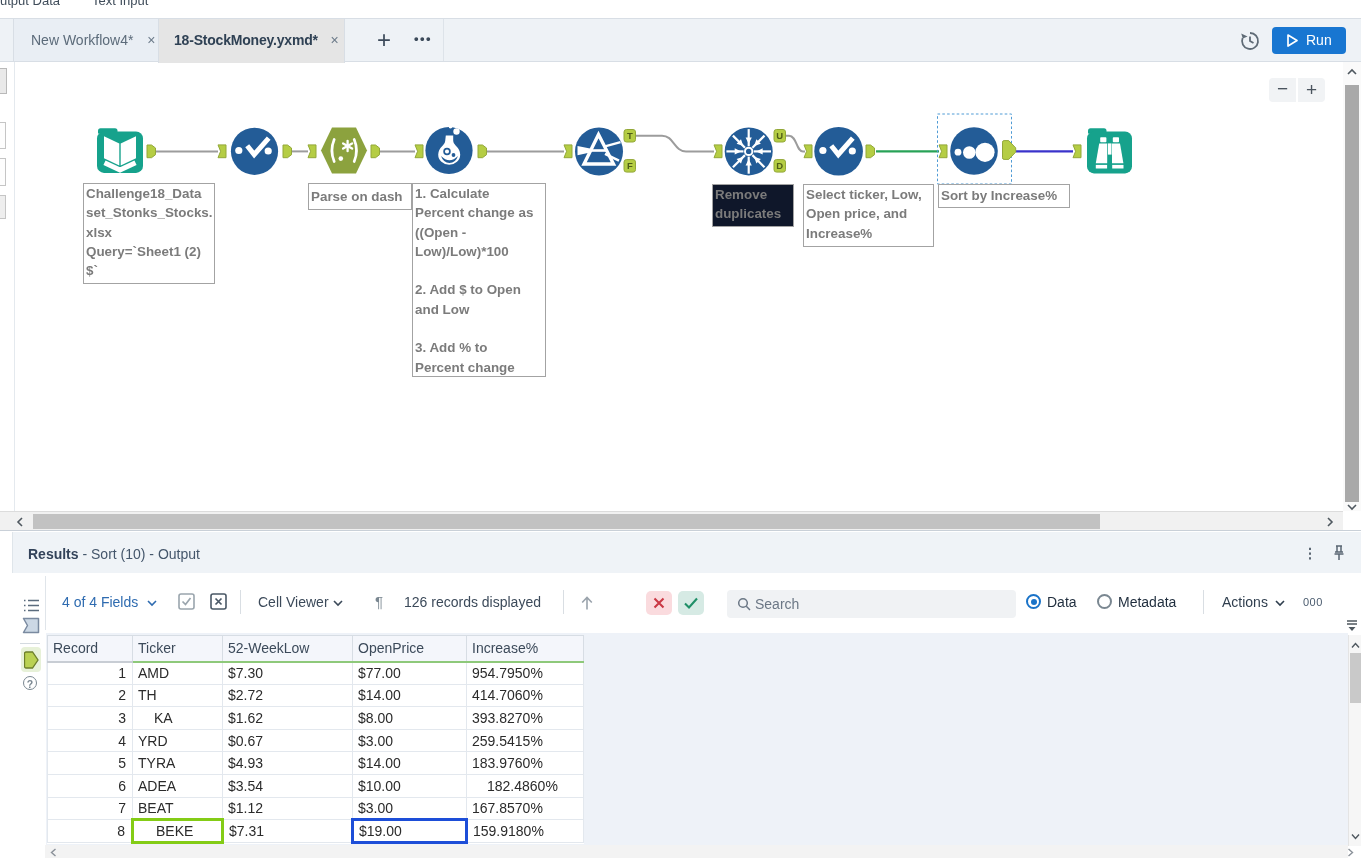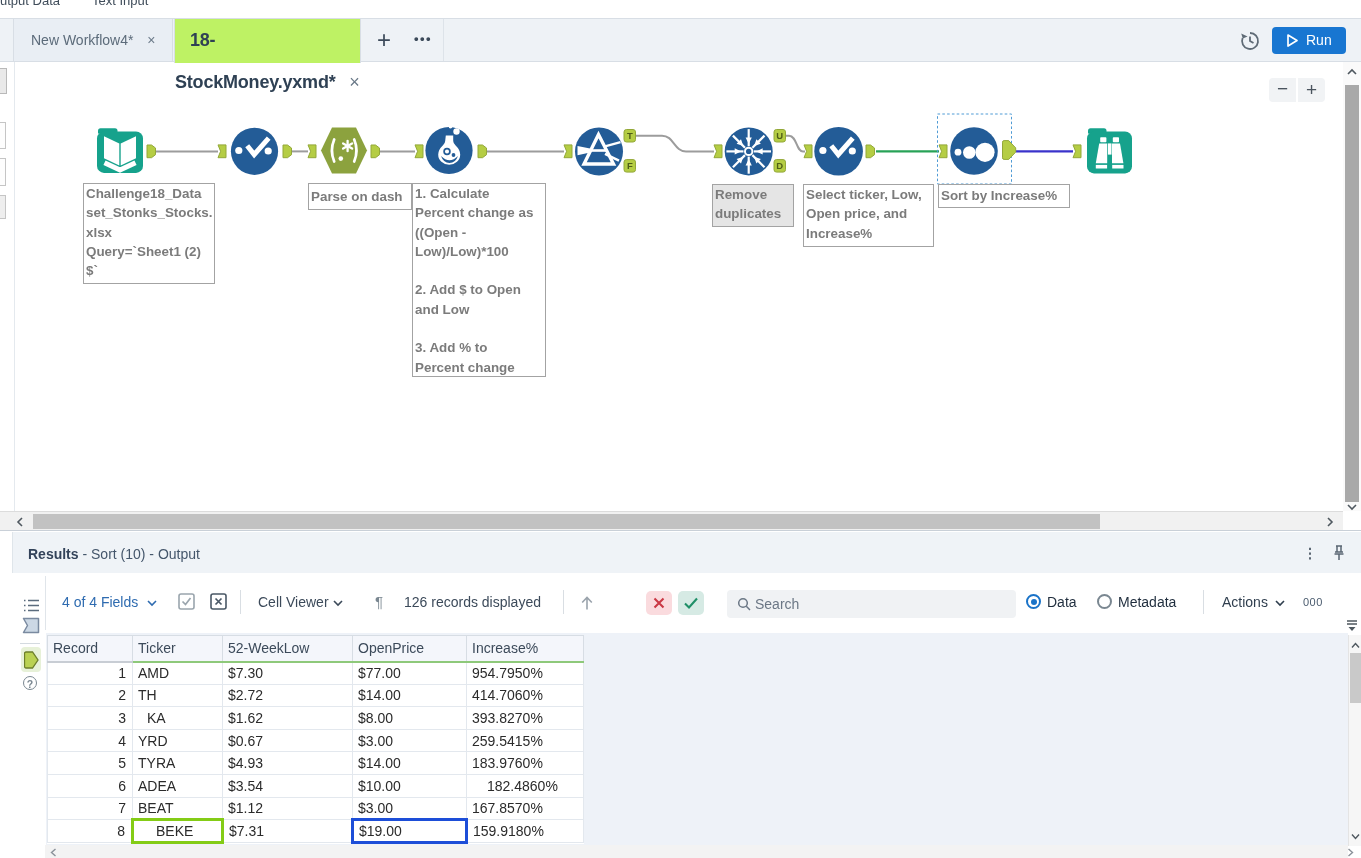--- a/index.html
+++ b/index.html
@@ -14,21 +14,21 @@
 
   <div class="abs" style="left:0;top:-7px;font-size:13px;color:#3f4c5a;">utput Data</div>
   <div class="abs" style="left:92px;top:-7px;font-size:13px;color:#3f4c5a;">Text Input</div>
 
   <div class="abs" id="tabbar" style="left:0;top:18px;width:1361px;height:44px;background:#eef2f6;border-top:1px solid #d8dee5;border-bottom:1px solid #d8dee5;">
   </div>
   <div class="abs" style="left:13px;top:19px;width:160px;height:42px;background:#e9eef4;border-left:1px solid #d8dee5;border-right:1px solid #d8dee5;color:#5c6b7a;font-size:14px;line-height:42px;">
     <span style="margin-left:17px;">New Workflow4*</span>
     <span style="margin-left:10px;color:#6b7a89;font-size:14px;">×</span>
   </div>
-  <div class="abs" style="left:174px;top:19px;width:187px;height:44px;background:#bef264;border-left:1px solid #d8dee5;border-right:1px solid #d8dee5;color:#2f4154;font-size:18px;letter-spacing:-0.2px;font-weight:bold;line-height:42px;z-index:3;">
+  <div class="abs" style="left:158px;top:19px;width:187px;height:44px;background:#e5e5e5;border-left:1px solid #d8dee5;border-right:1px solid #d8dee5;color:#2f4154;font-size:14px;letter-spacing:-0.2px;font-weight:bold;line-height:42px;z-index:3;">
     <span style="margin-left:15px;">18-StockMoney.yxmd*</span>
     <span style="margin-left:9px;color:#6b7a89;font-weight:normal;">×</span>
   </div>
   <div class="abs" style="left:372px;top:26px;width:24px;height:28px;color:#3c4a5a;font-size:24px;line-height:28px;text-align:center;font-weight:normal;">+</div>
   <div class="abs" style="left:409px;top:25px;width:28px;height:28px;color:#3c4a5a;font-size:13px;letter-spacing:1.5px;line-height:28px;text-align:center;font-weight:bold;">•••</div>
   <div class="abs" style="left:443px;top:19px;width:1px;height:42px;background:#dde3e9;"></div>
 
   <svg class="abs" style="left:1238px;top:29px;" width="24" height="24" viewBox="0 0 24 24">
     <path d="M12 4 a8 8 0 1 1 -7.4 5" fill="none" stroke="#5f6b76" stroke-width="1.8"></path>
     <path d="M3.2 4.5 L4.8 9.6 L9.6 7.4 Z" fill="#5f6b76"></path>
@@ -210,21 +210,21 @@
       <path d="M1112,143.4 h8 l3.4,19.8 h-11.4 z" fill="#fff"></path>
       <rect x="1107.9" y="143.4" width="3.6" height="11.2" fill="#fff"></rect>
       <rect x="1095.8" y="164.9" width="11.3" height="3.6" fill="#fff"></rect>
       <rect x="1112.2" y="164.9" width="11.3" height="3.6" fill="#fff"></rect>
     </g>
   </svg>
 
   <div class="abs" style="left:83px;top:183px;width:132px;height:101px;background:#fff;border:1px solid #a3a3a3;font-size:13.4px;font-weight:bold;color:#7b7b7b;line-height:19.3px;padding:0px 2px;">Challenge18_Data<br>set_Stonks_Stocks.<br>xlsx<br>Query=`Sheet1 (2)<br>$`</div>
   <div class="abs" style="left:308px;top:183px;width:104px;height:27px;background:#fff;border:1px solid #a3a3a3;font-size:13.4px;font-weight:bold;color:#7b7b7b;line-height:25px;padding:0 2px;">Parse on dash</div>
   <div class="abs" style="left:412px;top:183px;width:134px;height:194px;background:#fff;border:1px solid #a3a3a3;font-size:13.4px;font-weight:bold;color:#7b7b7b;line-height:19.3px;padding:0px 2px;">1. Calculate<br>Percent change as<br>((Open -<br>Low)/Low)*100<br><br>2. Add $ to Open<br>and Low<br><br>3. Add % to<br>Percent change</div>
-  <div class="abs" style="left:712px;top:184px;width:82px;height:43px;background:#e5e5e5;border:1px solid #a3a3a3;font-size:13.4px;font-weight:bold;color:#7b7b7b;line-height:19.3px;padding:0px 2px;">Remove<br>duplicates</div>
+  <div class="abs" style="left:712px;top:184px;width:82px;height:43px;background:#0f172a;border:1px solid #a3a3a3;font-size:13.4px;font-weight:bold;color:#7b7b7b;line-height:19.3px;padding:0px 2px;">Remove<br>duplicates</div>
   <div class="abs" style="left:803px;top:184px;width:131px;height:63px;background:#fff;border:1px solid #a3a3a3;font-size:13.4px;font-weight:bold;color:#7b7b7b;line-height:19.3px;padding:0px 2px;">Select ticker, Low,<br>Open price, and<br>Increase%</div>
   <div class="abs" style="left:938px;top:184px;width:132px;height:24px;background:#fff;border:1px solid #a3a3a3;font-size:13.4px;font-weight:bold;color:#7b7b7b;line-height:22px;padding:0 2px;">Sort by Increase%</div>
 
   <div class="abs" style="left:0;top:511px;width:1343px;height:19px;background:#f1f1f1;border-top:1px solid #dcdcdc;">
     <svg class="abs" style="left:16px;top:5px;" width="8" height="10" viewBox="0 0 8 10">
         <path d="M6 1 L2 5 L6 9" fill="none" stroke="#4f585f" stroke-width="1.6"></path>
       </svg>
     <div class="abs" style="left:33px;top:2px;width:1067px;height:15px;background:#c2c2c2;"></div>
     <svg class="abs" style="left:1326px;top:5px;" width="8" height="10" viewBox="0 0 8 10">
         <path d="M2 1 L6 5 L2 9" fill="none" stroke="#4f585f" stroke-width="1.6"></path>
@@ -337,21 +337,21 @@
             </tr>
         <tr style="height:22.62px;">
               <td style="border:1px solid #e3e8ee;text-align:right;padding:0 6px;">2</td>
               <td style="border:1px solid #e3e8ee;padding:0 5px;">TH</td>
               <td style="border:1px solid #e3e8ee;padding:0 5px;">$2.72</td>
               <td style="border:1px solid #e3e8ee;padding:0 5px;">$14.00</td>
               <td style="border:1px solid #e3e8ee;padding:0 5px;">414.7060%</td>
             </tr>
         <tr style="height:22.62px;">
               <td style="border:1px solid #e3e8ee;text-align:right;padding:0 6px;">3</td>
-              <td style="border:1px solid #e3e8ee;padding:0 14px;">KA</td>
+              <td style="border:1px solid #e3e8ee;padding:0 21px;">KA</td>
               <td style="border:1px solid #e3e8ee;padding:0 5px;">$1.62</td>
               <td style="border:1px solid #e3e8ee;padding:0 5px;">$8.00</td>
               <td style="border:1px solid #e3e8ee;padding:0 5px;">393.8270%</td>
             </tr>
         <tr style="height:22.62px;">
               <td style="border:1px solid #e3e8ee;text-align:right;padding:0 6px;">4</td>
               <td style="border:1px solid #e3e8ee;padding:0 5px;">YRD</td>
               <td style="border:1px solid #e3e8ee;padding:0 5px;">$0.67</td>
               <td style="border:1px solid #e3e8ee;padding:0 5px;">$3.00</td>
               <td style="border:1px solid #e3e8ee;padding:0 5px;">259.5415%</td>

